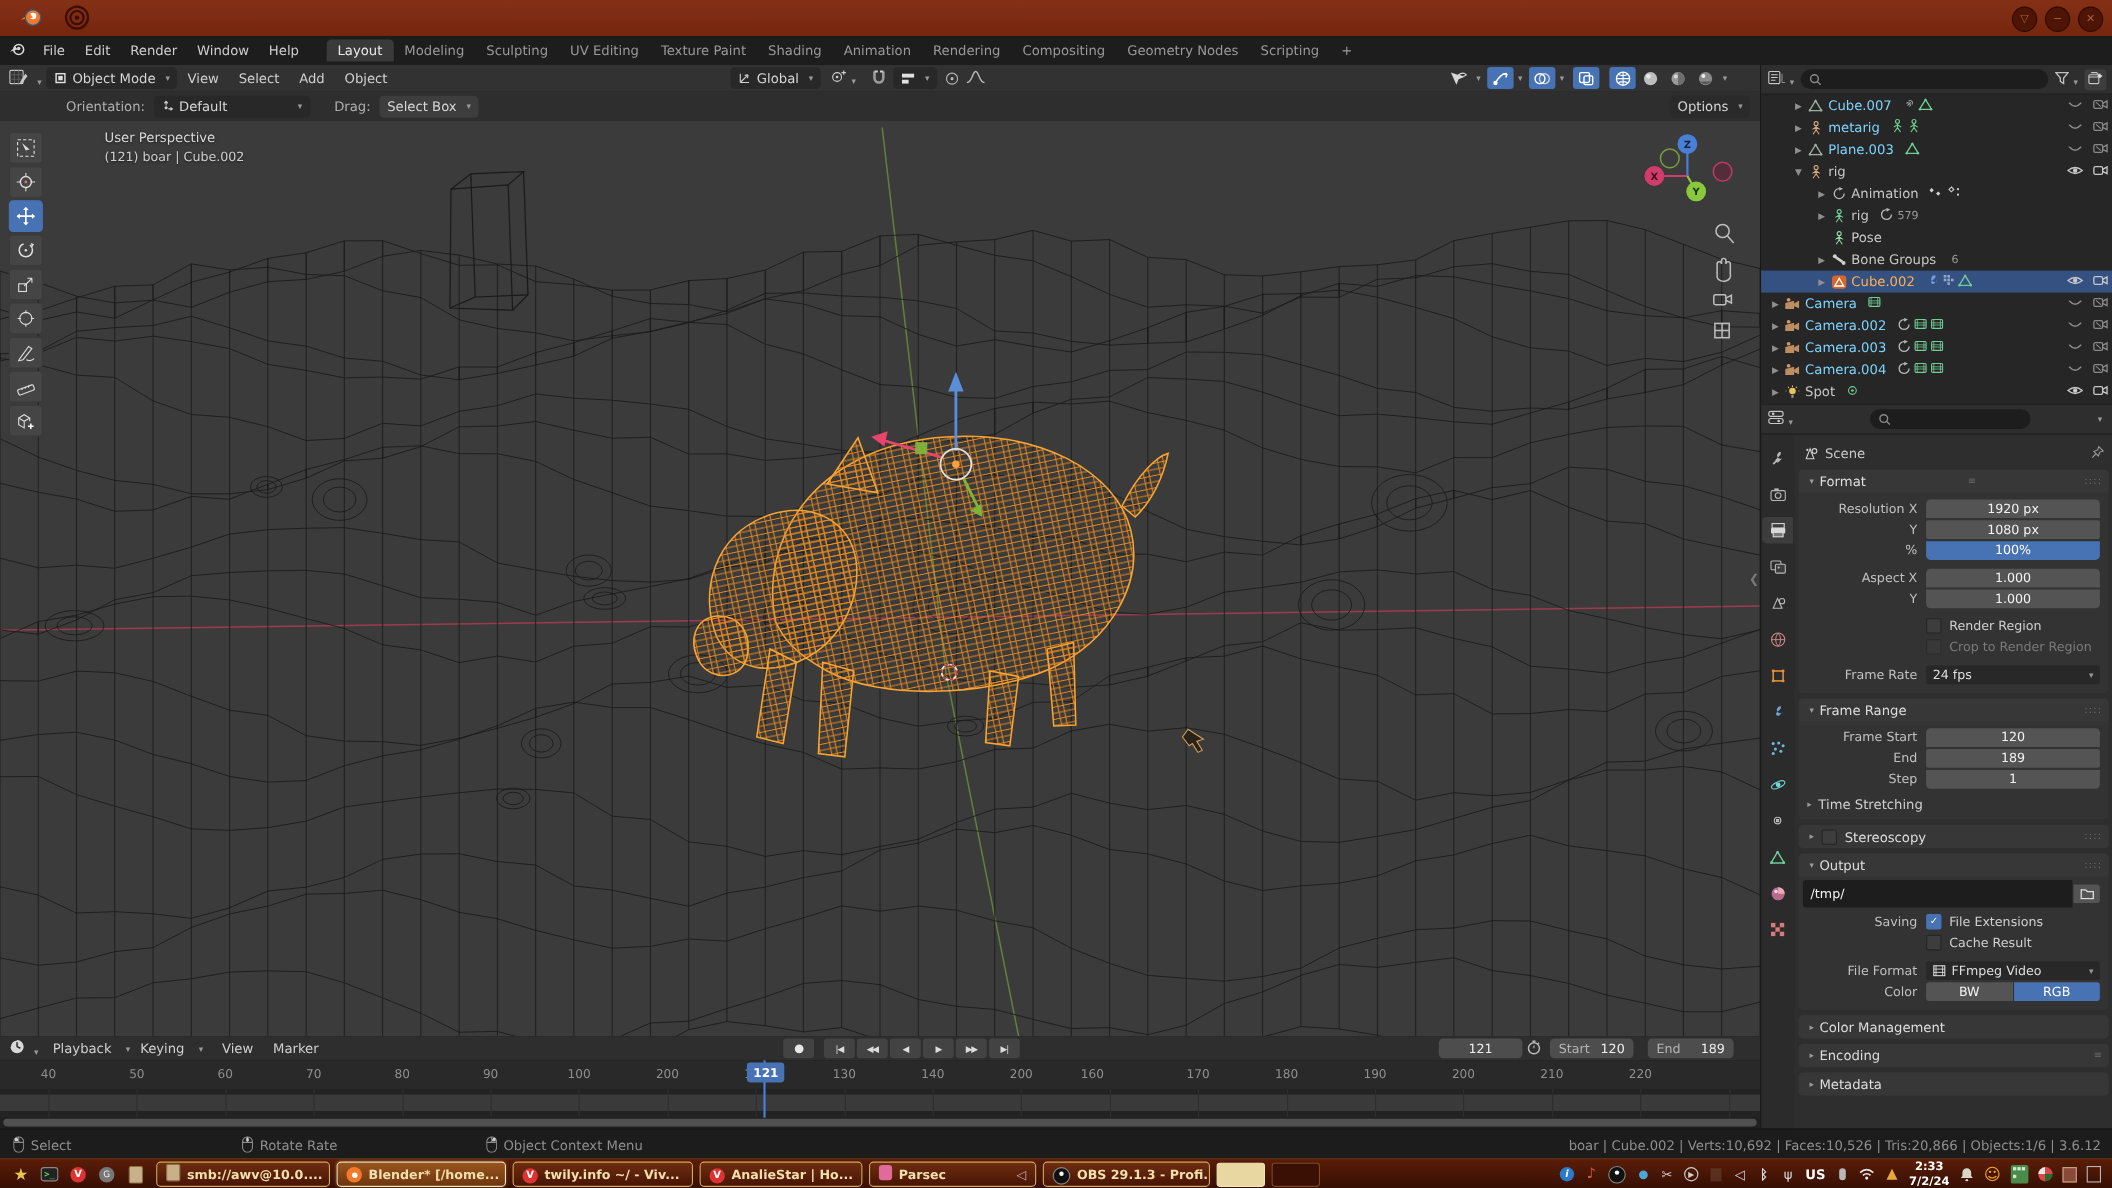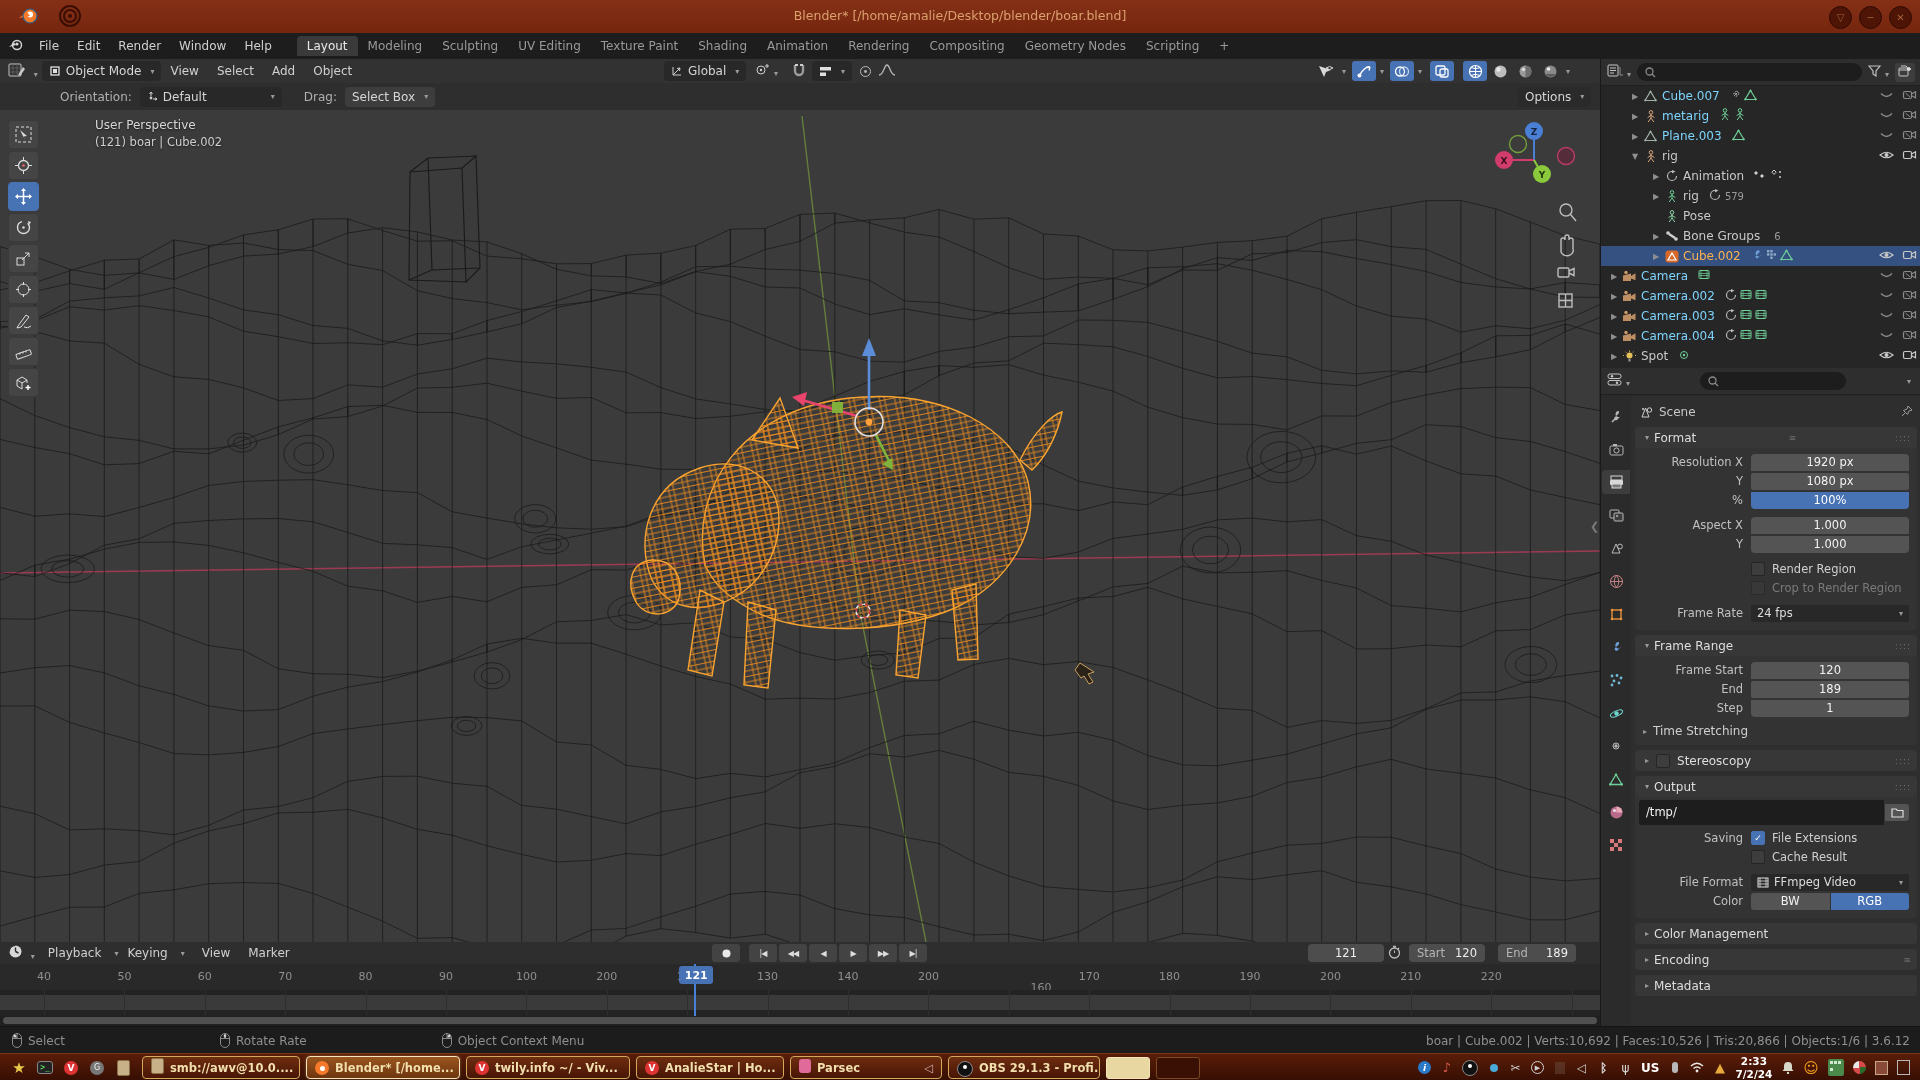--- a/index.html
+++ b/index.html
@@ -111,21 +111,20 @@
         <circle cx="12" cy="10" r="7" fill="none" stroke="#2b5f8a" stroke-width="1.2"></circle>
       </svg>
   </span>
   <span class="abs" style="left:58px;top:4px;">
     <svg width="24" height="24" viewBox="0 0 24 24">
         <circle cx="12" cy="12" r="10" fill="none" stroke="#3a0e02" stroke-width="2"></circle>
         <circle cx="12" cy="12" r="6" fill="none" stroke="#3a0e02" stroke-width="2"></circle>
         <circle cx="12" cy="12" r="2" fill="#3a0e02"></circle>
       </svg>
   </span>
-  <div class="title">Blender* [/home/amalie/Desktop/blender/boar.blend]</div>
   <div class="winbtn" style="left:1829px;">▽</div>
   <div class="winbtn" style="left:1859px;">−</div>
   <div class="winbtn" style="left:1889px;">✕</div>
 </div>
 
 <div class="abs" id="menubar">
   <span style="margin:0 6px 0 8px;">
     <svg width="16" height="14" viewBox="0 0 16 14">
         <circle cx="9" cy="7" r="4.5" fill="none" stroke="#d8d8d8" stroke-width="1.4"></circle>
         <circle cx="9" cy="6" r="1.6" fill="#d8d8d8"></circle>
@@ -630,21 +629,21 @@
       <span class="tick" style="left: 189.8px;">60</span>
       <span class="tick" style="left: 270.2px;">70</span>
       <span class="tick" style="left: 350.6px;">80</span>
       <span class="tick" style="left: 431px;">90</span>
       <span class="tick" style="left: 511.4px;">100</span>
       <span class="tick" style="left: 591.8px;">200</span>
       <span class="tick" style="left: 672.2px;">120</span>
       <span class="tick" style="left: 752.6px;">130</span>
       <span class="tick" style="left: 833px;">140</span>
       <span class="tick" style="left: 913.4px;">200</span>
-      <span class="tick" style="left: 1026px; margin-top: 11px;">160</span>
+      <span class="tick" style="left: 978px;">160</span>
       <span class="tick" style="left: 1074.2px;">170</span>
       <span class="tick" style="left: 1154.6px;">180</span>
       <span class="tick" style="left: 1235px;">190</span>
       <span class="tick" style="left: 1315.4px;">200</span>
       <span class="tick" style="left: 1395.8px;">210</span>
       <span class="tick" style="left: 1476.2px;">220</span>
       <span class="tick" style="left: 1640px;">230</span>
     </div>
   <div id="track">
       <div id="band"></div>

